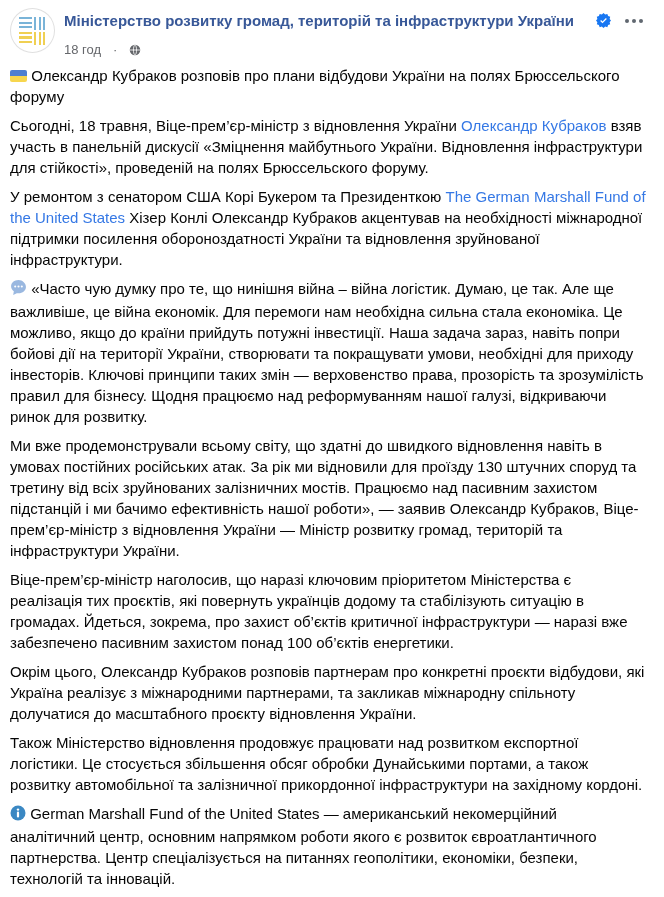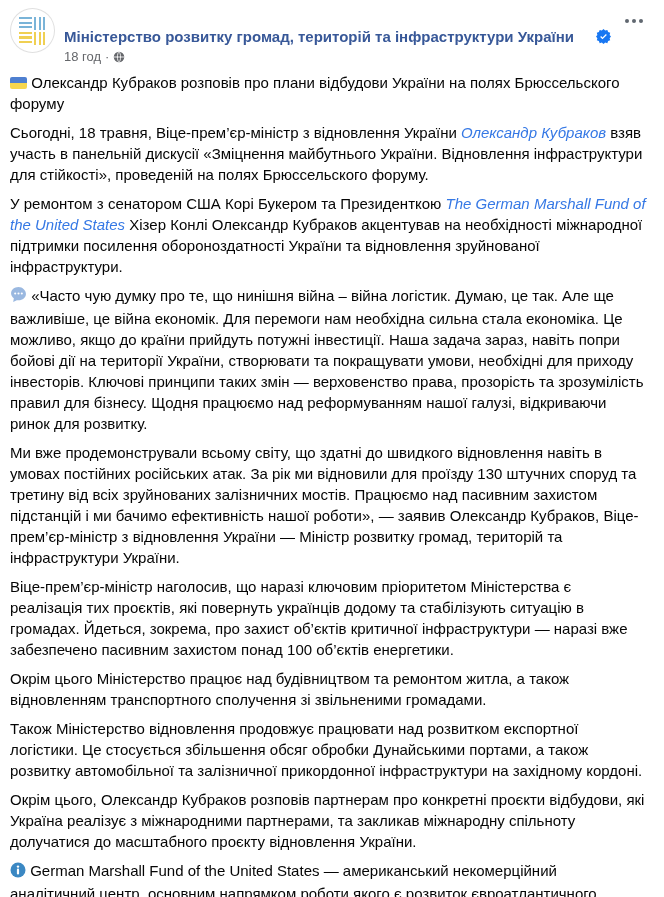--- a/index.html
+++ b/index.html
@@ -20,30 +20,30 @@
     width:45px;height:45px;border-radius:50%;border:1px solid rgba(0,0,0,.12);
     background:#fff;display:flex;align-items:center;justify-content:center;flex:0 0 auto;cursor:pointer;
   }
   .logo{display:grid;grid-template-columns:13px 13px;grid-template-rows:13px 13px;gap:2px;}
   .q{width:13px;height:13px;}
   .q-tl{background:repeating-linear-gradient(to bottom,var(--logo-blue) 0 2px,#fff 2px 4.5px);}
   .q-tr{background:repeating-linear-gradient(to right,var(--logo-blue) 0 2px,#fff 2px 4.5px);}
   .q-bl{background:repeating-linear-gradient(to bottom,var(--logo-yellow) 0 2px,#fff 2px 4.5px);}
   .q-br{background:repeating-linear-gradient(to right,var(--logo-yellow) 0 2px,#fff 2px 4.5px);}
   .header-text{margin-left:9px;min-width:0;}
-  .page-name-row{display:flex;align-items:center;gap:22px;margin-top:19px;}
+  .page-name-row{display:flex;align-items:center;gap:22px;margin-top:3px;}
   .page-name{font-size:15px;font-weight:700;color:var(--page-name);cursor:pointer;line-height:19px;}
   .verified{display:inline-flex;flex:0 0 auto;}
-  .meta-row{display:flex;align-items:center;gap:4px;margin-top:3px;font-size:13px;color:var(--muted);}
+  .meta-row{display:flex;align-items:center;gap:12px;margin-top:12px;font-size:13px;color:var(--muted);}
   .meta-row .ts{cursor:pointer;}
   .more-btn{margin-left:auto;padding:10px 4px;cursor:pointer;display:flex;align-items:center;}
   
   .post-body{padding:6px 14px 0 10px;font-size:15px;line-height:21px;}
   .post-body p{margin:0 4px 8px 0;}
-  .link{color:var(--link);cursor:pointer;font-style:italic;}
+  .link{color:var(--link);cursor:pointer;}
   .inline-icon{display:inline-block;vertical-align:-2px;}
   .flag-emoji{width:17px;height:12px;border-radius:2px;vertical-align:-1px;
     background:linear-gradient(to bottom,var(--flag-blue) 0 50%,var(--flag-yellow) 50% 100%);}
 </style>
 </head>
 <body>
 
 <div class="post">
 
   <div class="post-header">
@@ -113,30 +113,27 @@
     </p>
 
     <p>
       <span>Ми вже продемонстрували всьому світу, що здатні до швидкого відновлення навіть в умовах постійних російських атак. За рік ми відновили для проїзду 130 штучних споруд та третину від всіх зруйнованих залізничних мостів. Працюємо над пасивним захистом підстанцій і ми бачимо ефективність нашої роботи», — заявив Олександр Кубраков, Віце-прем’єр-міністр з відновлення України — Міністр розвитку громад, територій та інфраструктури України.</span>
     </p>
 
     <p>
       <span>Віце-прем’єр-міністр наголосив, що наразі ключовим пріоритетом Міністерства є реалізація тих проєктів, які повернуть українців додому та стабілізують ситуацію в громадах. Йдеться, зокрема, про захист об’єктів критичної інфраструктури — наразі вже забезпечено пасивним захистом понад 100 об’єктів енергетики.</span>
     </p>
 
+
     <p>
-      <span>Окрім цього Міністерство працює над будівництвом та ремонтом житла, а також відновленням транспортного сполучення зі звільненими громадами.</span>
+      <span>Окрім цього, Олександр Кубраков розповів партнерам про конкретні проєкти відбудови, які Україна реалізує з міжнародними партнерами, та закликав міжнародну спільноту долучатися до масштабного проєкту відновлення України.</span>
     </p>
 
     <p>
       <span>Також Міністерство відновлення продовжує працювати над розвитком експортної логістики. Це стосується збільшення обсяг обробки Дунайськими портами, а також розвитку автомобільної та залізничної прикордонної інфраструктури на західному кордоні.</span>
-    </p>
-
-    <p>
-      <span>Окрім цього, Олександр Кубраков розповів партнерам про конкретні проєкти відбудови, які Україна реалізує з міжнародними партнерами, та закликав міжнародну спільноту долучатися до масштабного проєкту відновлення України.</span>
     </p>
 
     <p>
       <span class="inline-icon">
         <svg width="16" height="16" viewBox="0 0 16 16">
           <circle cx="8" cy="8" r="7.5" fill="#3b88c3"></circle>
           <circle cx="8" cy="4.6" r="1.2" fill="#fff"></circle>
           <rect x="6.9" y="6.6" width="2.2" height="6" rx="1.1" fill="#fff"></rect>
         </svg>
       </span><span> German Marshall Fund of the United States — американський некомерційний аналітичний центр, основним напрямком роботи якого є розвиток євроатлантичного партнерства. Центр спеціалізується на питаннях геополітики, економіки, безпеки, технологій та інновацій.</span>

